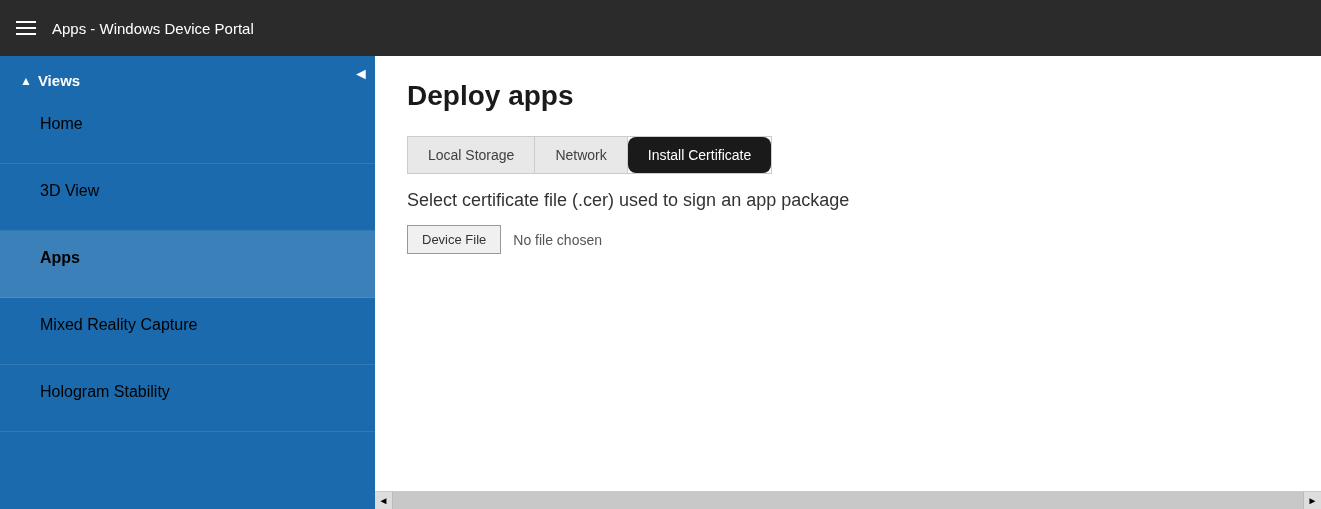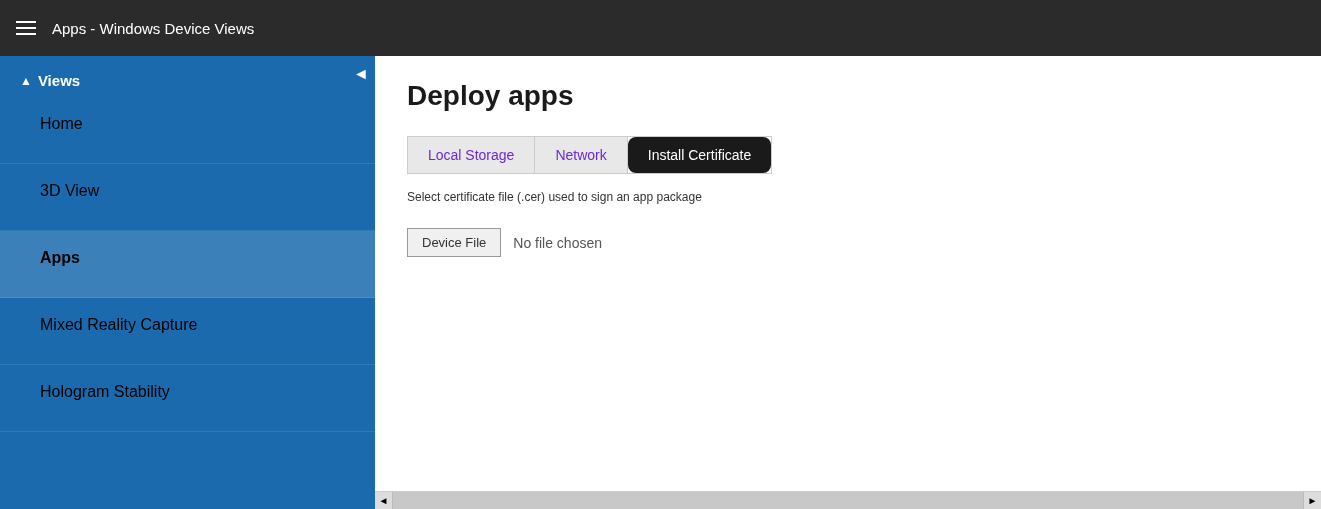--- a/index.html
+++ b/index.html
@@ -138,42 +138,42 @@
       display: flex;
       margin-bottom: 16px;
       border: 1px solid #ccc;
       width: fit-content;
     }
 
     .tab-btn {
       padding: 10px 20px;
       border: none;
       background: #e8e8e8;
-      color: #6d28d9;
+      color: #404040;
       font-size: 14px;
       cursor: pointer;
       border-right: 1px solid #ccc;
     }
 
     .tab-btn:last-child {
       border-right: none;
     }
 
     .tab-btn.active {
       background: #1a1a1a;
       color: #ffffff;
       font-weight: 500;
       border-radius: 8px;
     }
 
     
     .cert-description {
       color: #333;
-      font-size: 12px;
-      margin-bottom: 24px;
+      font-size: 18px;
+      margin-bottom: 14px;
     }
 
     
     .file-chooser-row {
       display: flex;
       align-items: center;
       gap: 12px;
       margin-bottom: 24px;
     }
 
@@ -248,21 +248,21 @@
   </style>
 </head>
 <body>
 
 <div class="header-bar">
   <div class="header-hamburger">
     <span></span>
     <span></span>
     <span></span>
   </div>
-  <span class="header-title">Apps - Windows Device Views</span>
+  <span class="header-title">Apps - Windows Device Portal</span>
 </div>
 
 <div class="main-layout">
 
   <nav class="sidebar">
     <button class="sidebar-collapse-btn">◄</button>
 
     <div class="sidebar-section-header">
       <span class="sidebar-section-arrow">▲</span>
       <span>Views</span>

